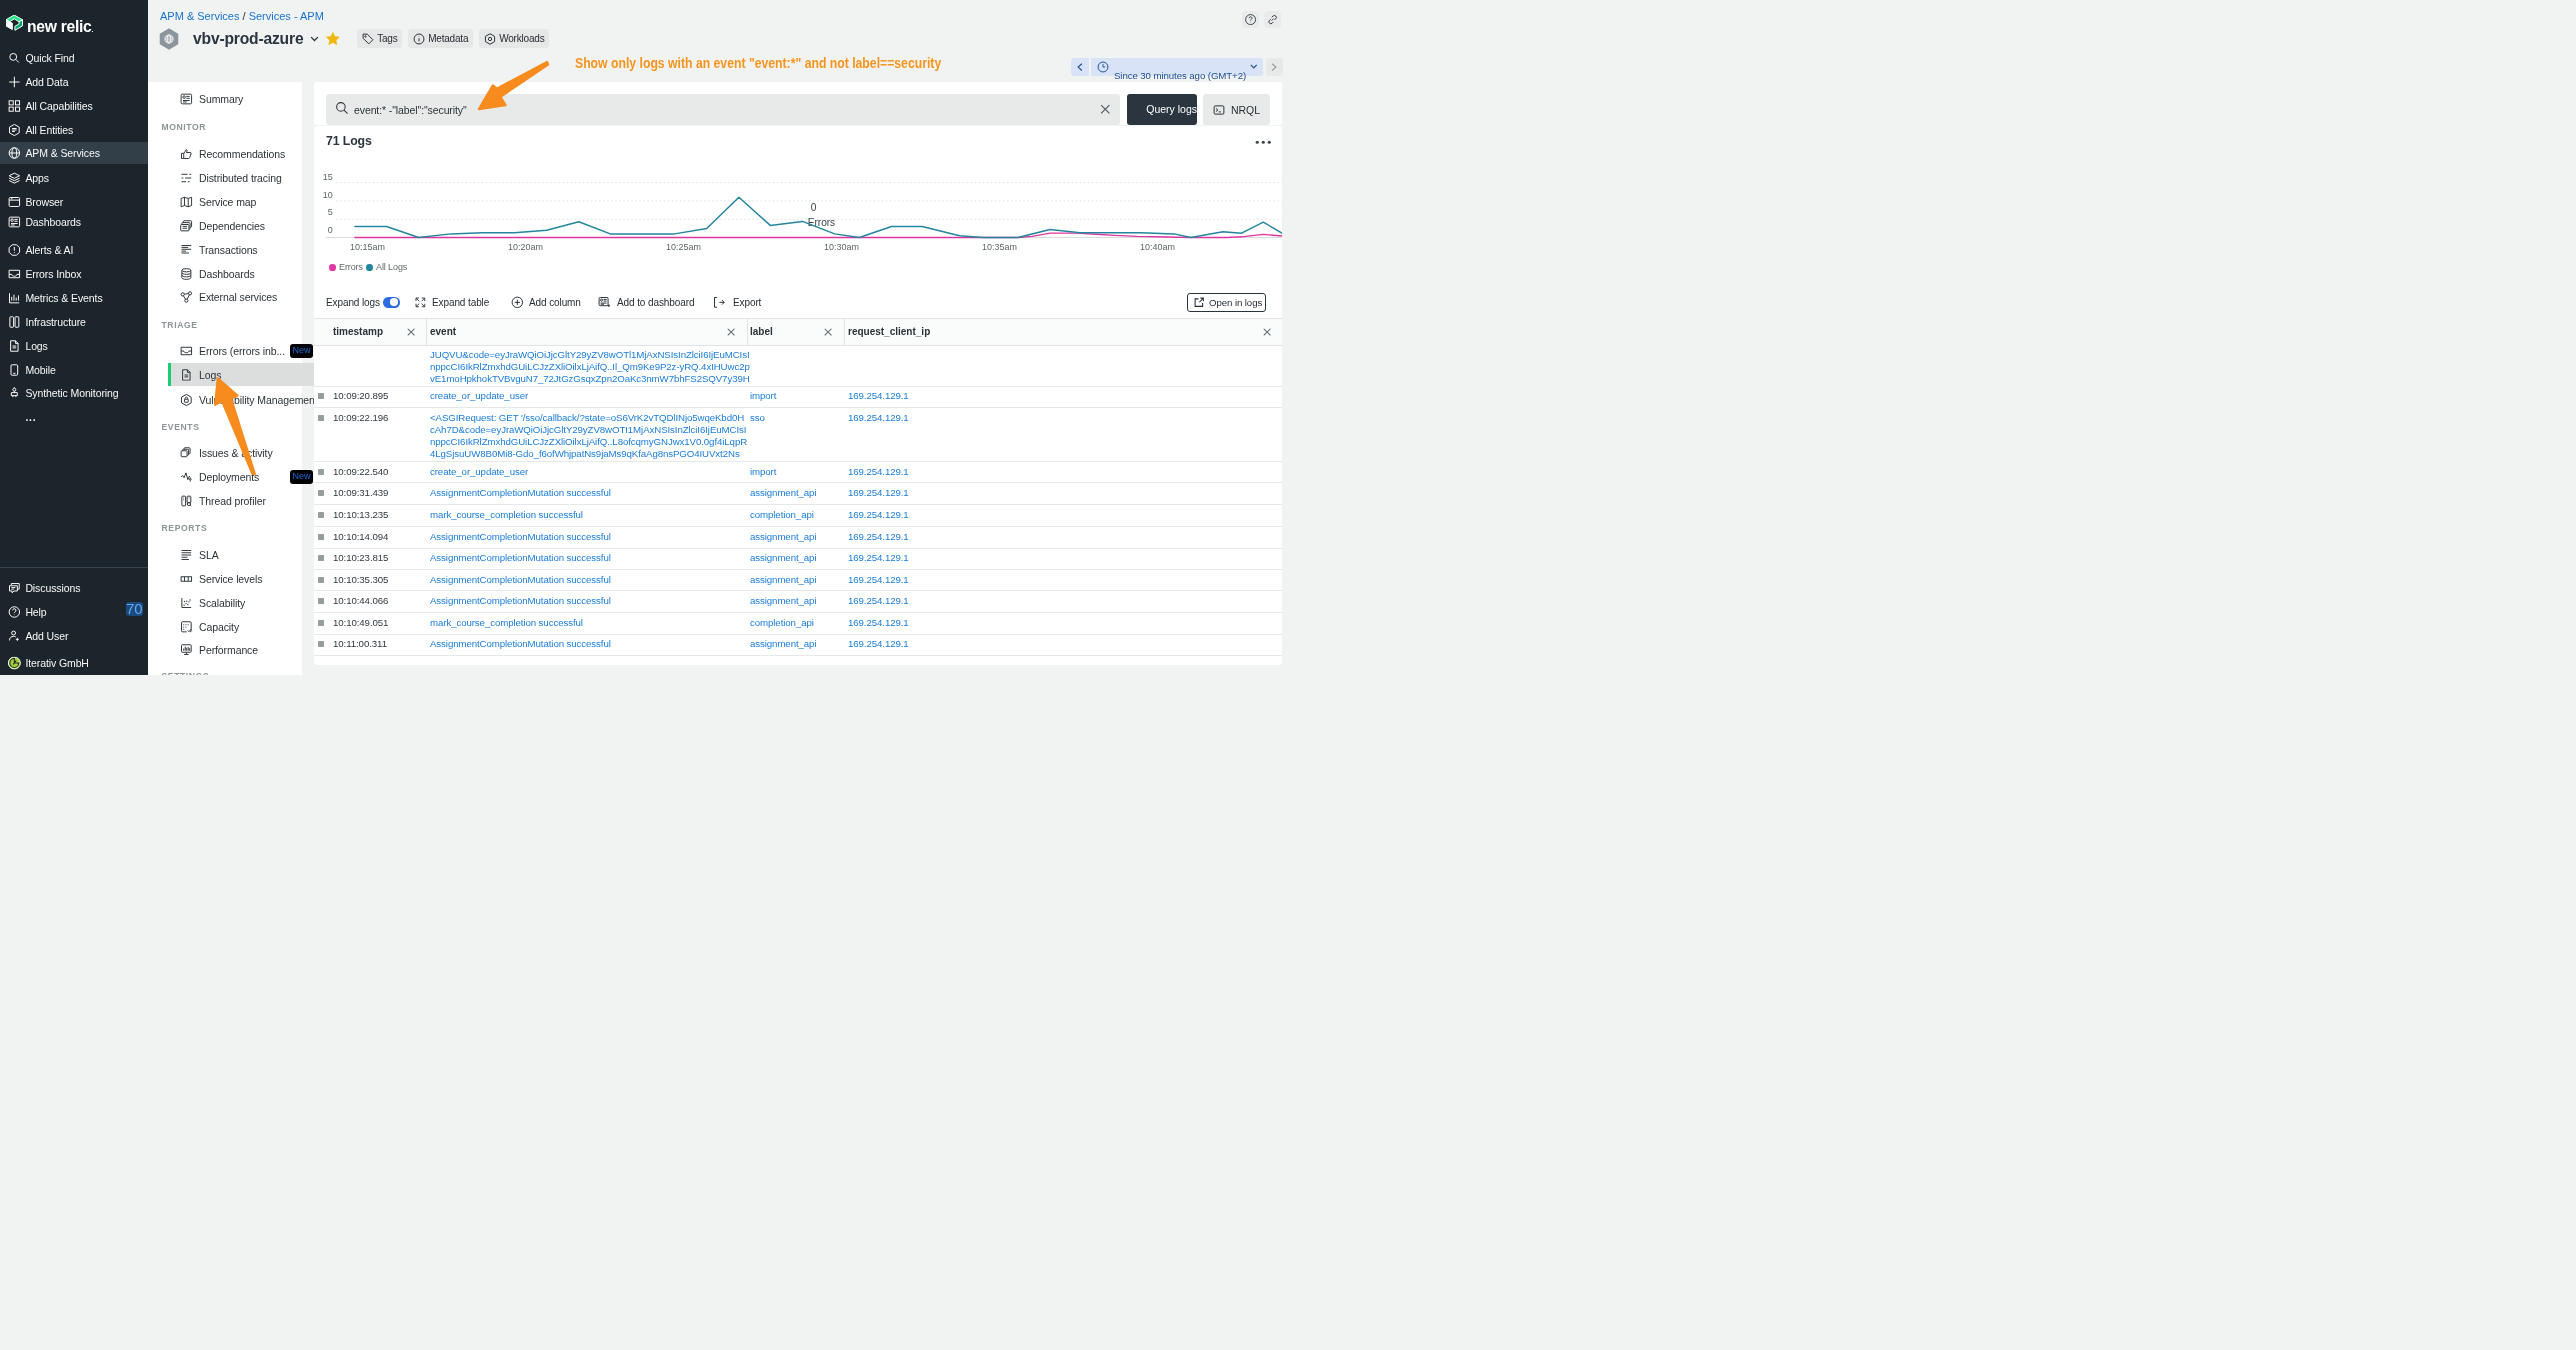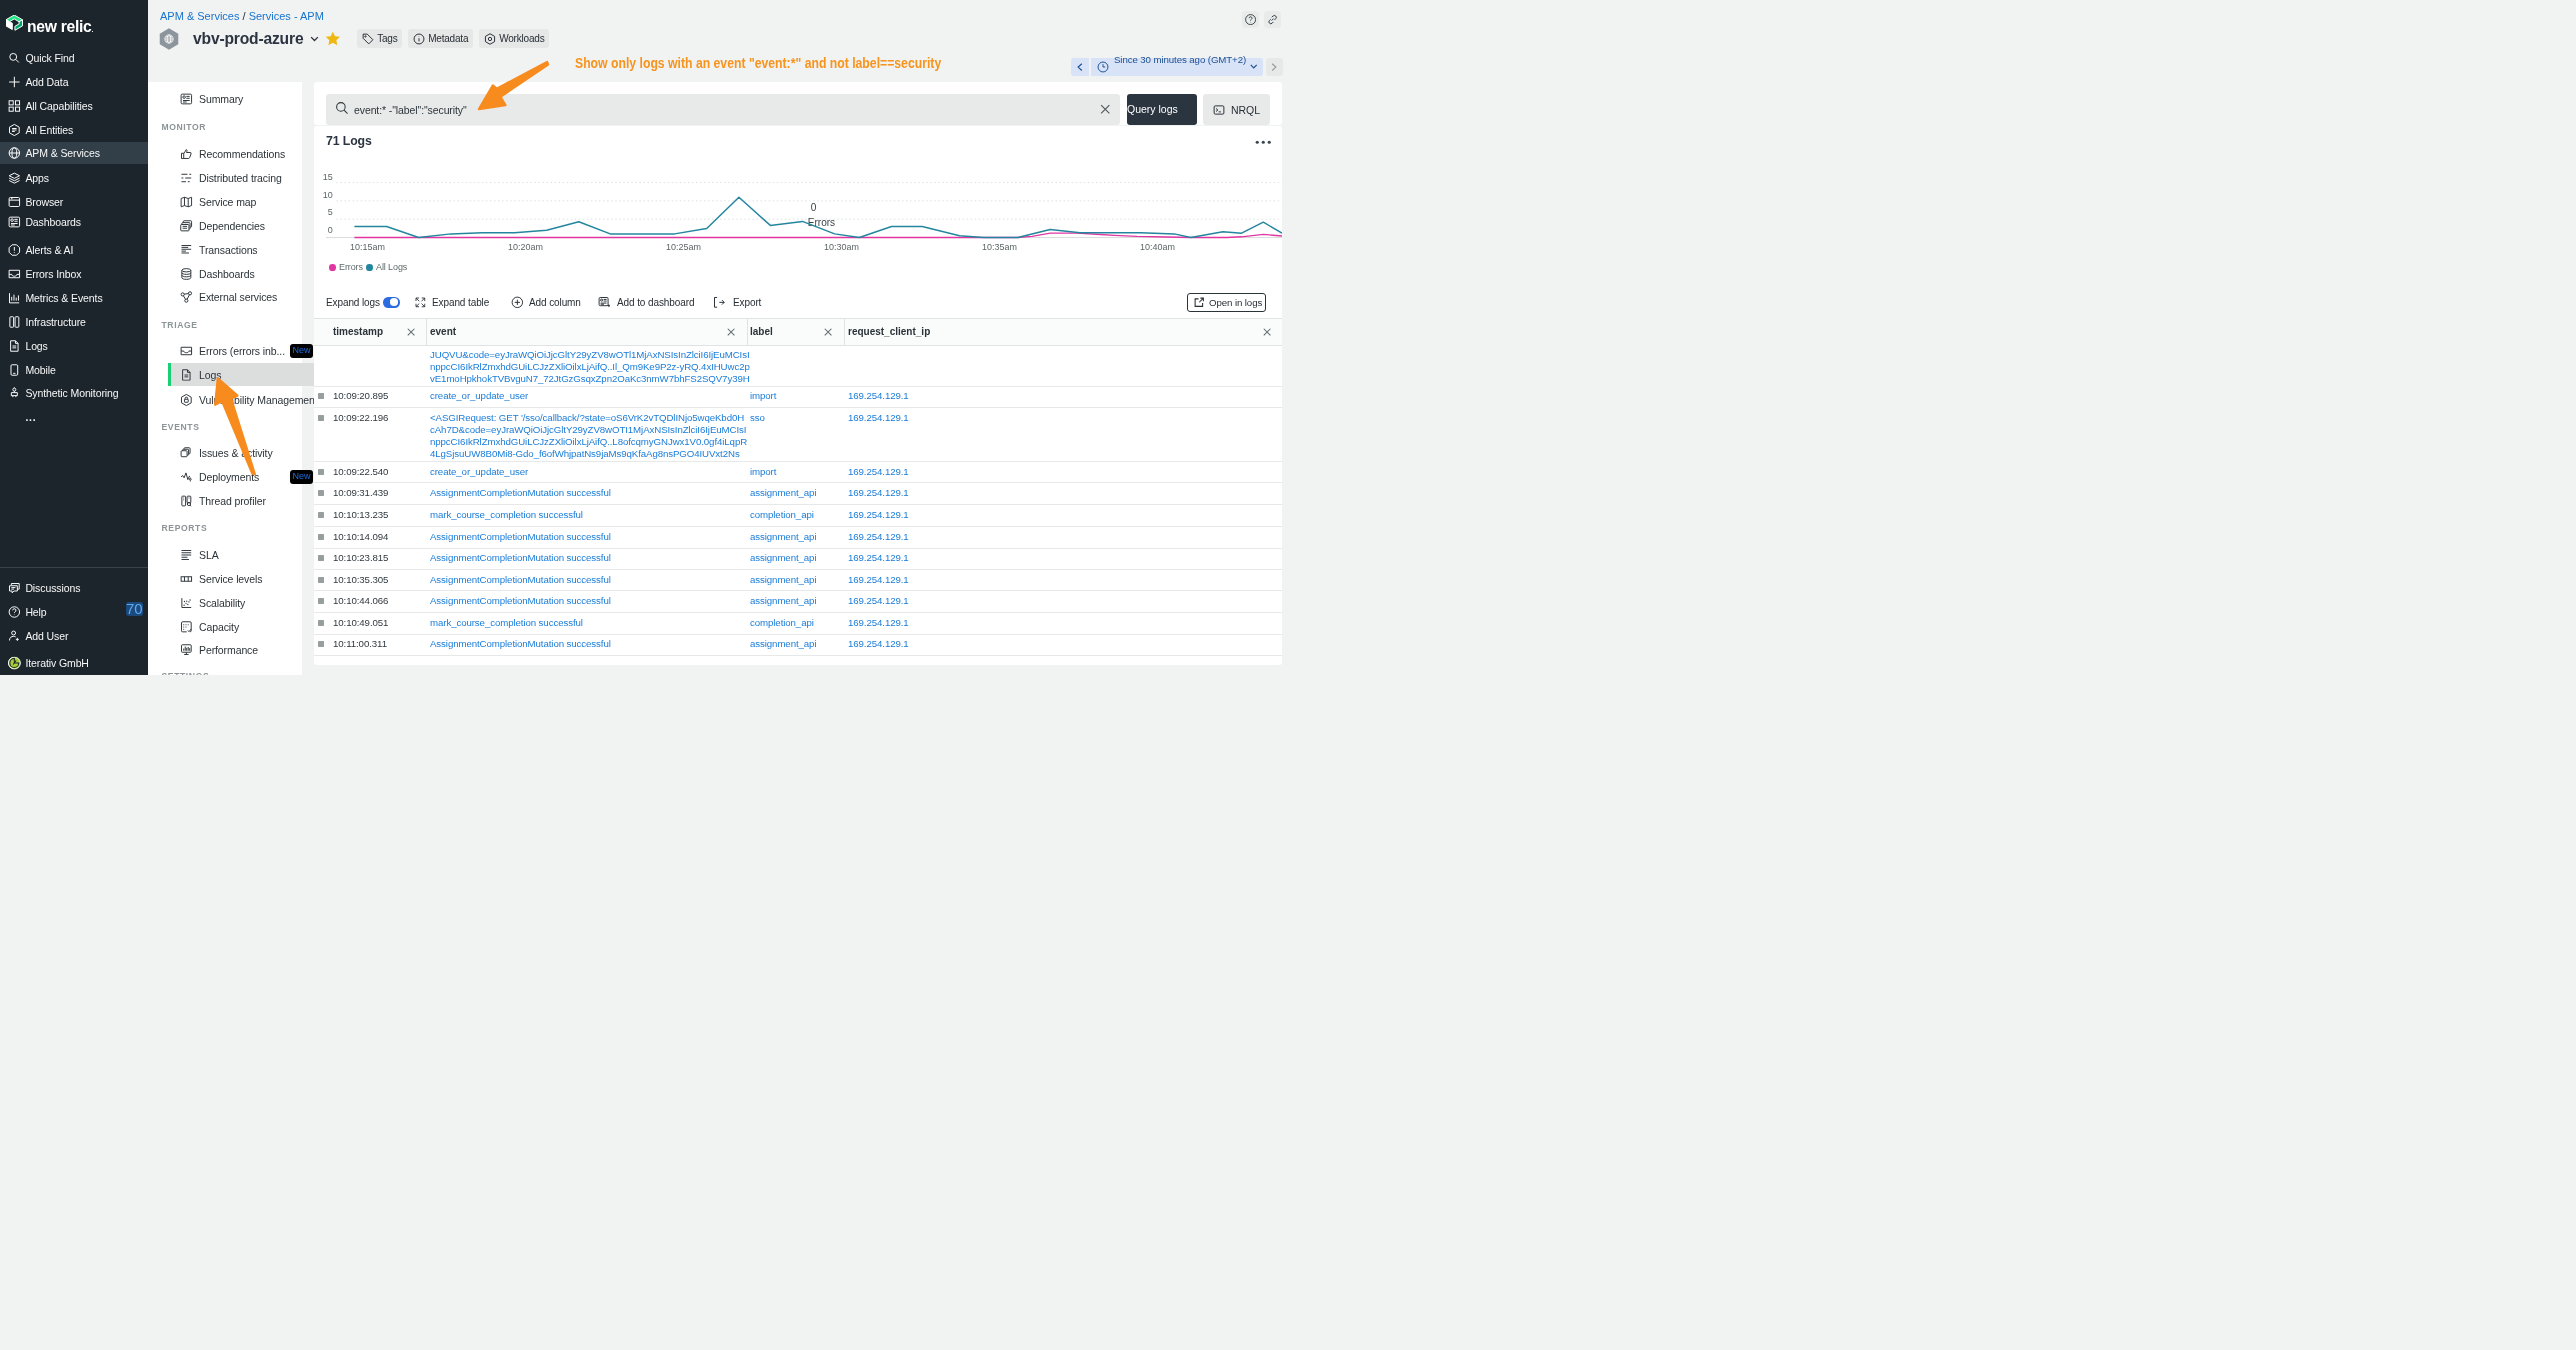--- a/index.html
+++ b/index.html
@@ -29,21 +29,21 @@
 #subnav .item .ic { position:absolute; left:12px; top:50%; transform:translateY(-50%); width:12.7px; height:12.7px; }
 #subnav .item .tx { position:absolute; left:31px; top:50%; transform:translateY(-50%); font-size:10.5px; letter-spacing:-0.1px; color:#2b3338; white-space:nowrap; }
 #subnav .sec { position:absolute; left:13.5px; font-size:8.6px; font-weight:bold; letter-spacing:0.6px; color:#8c9496; }
 #subnav svg { stroke:#2b3338; fill:none; stroke-width:1.3; }
 .newbadge { position:absolute; left:122px; width:23px; height:13.5px; background:#000000; color:#1f6bd6; font-size:9px; border-radius:3px; text-align:center; line-height:13.5px; }
 
 
 #panel1 { position:absolute; left:314px; top:82px; width:968px; height:43px; background:#fff; border-radius:3px; }
 #panel2 { position:absolute; left:314px; top:126px; width:968px; height:539px; background:#fff; border-radius:3px; }
 #searchbox { position:absolute; left:12px; top:12px; width:794px; height:31px; background:#e8e9e9; border-radius:3px; }
-#qbtn { position:absolute; left:813px; top:12px; width:70px; height:31px; background:#2a3540; border-radius:3px; color:#fff; font-size:10.5px; text-align:left; line-height:31px; }
+#qbtn { position:absolute; left:813px; top:12px; width:70px; height:31px; background:#2a3540; border-radius:3px; color:#fff; font-size:10.5px; text-align:right; line-height:31px; }
 #nbtn { position:absolute; left:889px; top:12px; width:67px; height:31px; background:#e8e9e9; border-radius:3px; font-size:10.5px; color:#272e34; display:flex; align-items:center; justify-content:center; gap:6px; }
 .link { color:#1a7cd9; font-size:9.7px; letter-spacing:-0.1px; }
 .ts { position:absolute; left:19px; font-size:9.7px; letter-spacing:-0.1px; color:#30393f; }
 .sq { position:absolute; left:4.1px; width:6px; height:6px; background:#969e9e; border-radius:0.7px; }
 .ev { position:absolute; left:116px; }
 .lb { position:absolute; left:436px; }
 .ip { position:absolute; left:534px; }
 
 
 .tbtx { position:absolute; top:296px; font-size:10px; letter-spacing:-0.1px; color:#272e34; }
@@ -267,21 +267,21 @@
 
   <div class="abs" style="left:1071px;top:58px;width:18px;height:18px;background:#d8e3f8;border-radius:3px 0 0 3px;"></div>
   <svg class="abs" style="left:1077px;top:63px;width:6px;height:8.2px;" viewBox="0 0 8 11" fill="none" stroke="#1d5091" stroke-width="1.6">
       <path d="M6.5 1 L1.5 5.5 L6.5 10"></path>
     </svg>
   <div class="abs" style="left:1091px;top:58px;width:172px;height:18px;background:#d8e3f8;border-radius:0 3px 3px 0;"></div>
   <svg class="abs" style="left:1097px;top:61px;width:12px;height:12px;" viewBox="0 0 16 16" fill="none" stroke="#1d5091" stroke-width="1.3">
       <circle cx="8" cy="8" r="6.6"></circle>
       <path d="M8 4.2 V8 H11"></path>
     </svg>
-  <div class="abs" style="left:1114px;top:54px;font-size:9.7px;letter-spacing:-0.1px;color:#1d5091;">Since 30 minutes ago (GMT+2)</div>
+  <div class="abs" style="left:1114px;top:70px;font-size:9.7px;letter-spacing:-0.1px;color:#1d5091;">Since 30 minutes ago (GMT+2)</div>
   <svg class="abs" style="left:1250px;top:64px;width:7.5px;height:5.2px;" viewBox="0 0 10 7" fill="none" stroke="#1d5091" stroke-width="1.6">
       <path d="M1 1.2 L5 5.4 L9 1.2"></path>
     </svg>
   <div class="abs" style="left:1266px;top:58px;width:16.5px;height:18px;background:#e7e9e9;border-radius:3px;"></div>
   <svg class="abs" style="left:1271px;top:63px;width:6px;height:8.2px;" viewBox="0 0 8 11" fill="none" stroke="#949c9e" stroke-width="1.6">
       <path d="M1.5 1 L6.5 5.5 L1.5 10"></path>
     </svg>
 </div>
 <div id="subnav">
   <div class="item" style="top:5.2px;">

